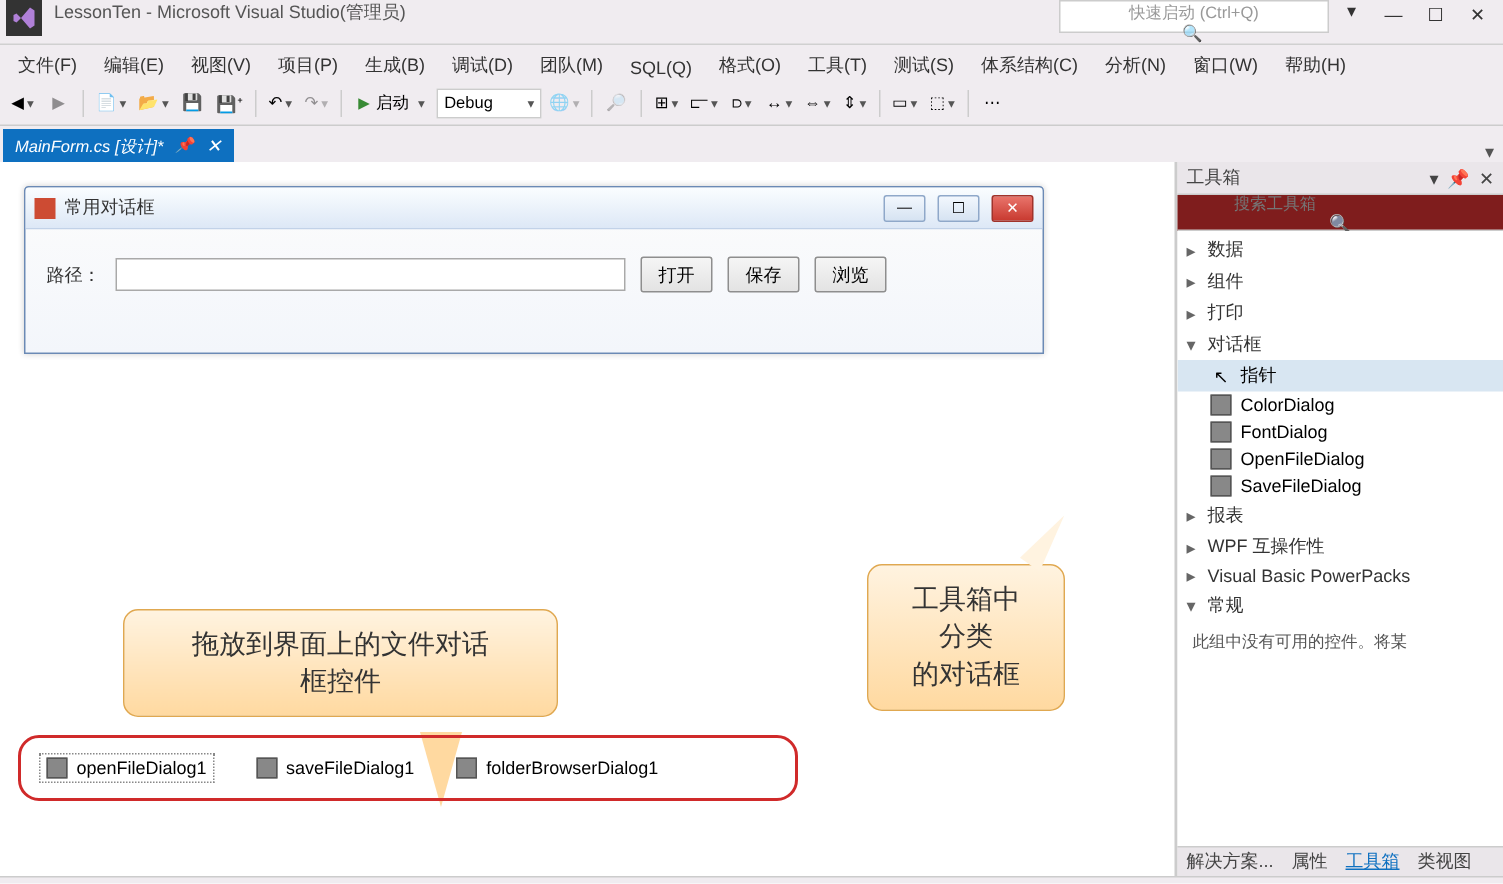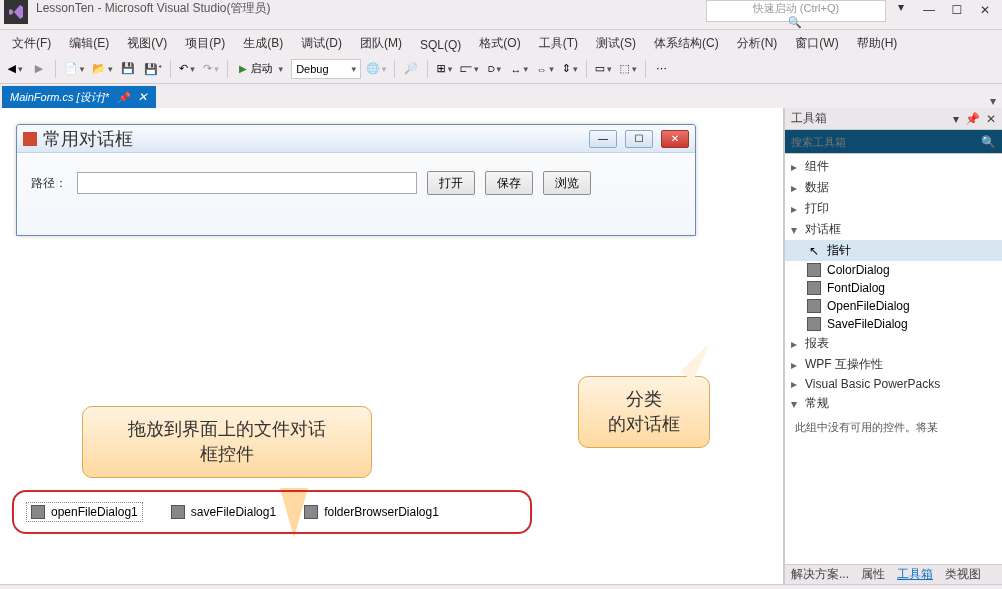--- a/index.html
+++ b/index.html
@@ -37,21 +37,21 @@
 .tabstrip-end { margin-left:auto; display:flex; align-items:center; padding-right:6px; color:#555; gap:4px;}
 
 
 .main { display: flex; height: 476px; }
 .designer { flex: 1; background: #fff; position: relative; border-right:1px solid #ccc;}
 
 
 .winform { position: absolute; left: 16px; top: 16px; width: 680px; height: 112px; border: 1px solid #6b8ab5; border-radius: 3px 3px 0 0; background: linear-gradient(#fcfcfc,#f3f6fb); box-shadow: 0 0 4px rgba(0,0,0,.2);}
 .winform-title { height: 28px; background: linear-gradient(#fafdff,#dde8f6); border-bottom:1px solid #c2d2e8; display:flex; align-items:center; padding:0 6px; gap:6px; border-radius:3px 3px 0 0;}
 .form-icon { width:14px; height:14px; background:#cd4b33; display:inline-block;}
-.form-caption { font-size:18px; color:#333;}
+.form-caption { font-size:12px; color:#333;}
 .form-titlebar-spacer { flex:1;}
 .form-sysbtn { width:28px; height:18px; border:1px solid #8fa8c9; background:linear-gradient(#f2f7fd,#d6e3f2); border-radius:2px; display:flex; align-items:center; justify-content:center; font-size:10px; margin-left:2px;}
 .form-sysbtn.close-btn { background:linear-gradient(#e9746b,#c83a30); color:#fff; border-color:#a0332b;}
 .winform-body { padding: 18px 14px; display:flex; align-items:center; gap:10px;}
 .lbl { font-size:12px; color:#333;}
 .txtbox { flex:0 0 340px; height:22px; border:1px solid #a9a9a9; background:#fff;}
 .formbtn { height:24px; min-width:48px; border:1px solid #8e8e8e; background:linear-gradient(#f5f5f5,#e3e3e3); border-radius:2px; font-size:12px; cursor:pointer;}
 
 
 .tray { position:absolute; left:12px; bottom:50px; width:520px; height:44px; border:2px solid #d02a2a; border-radius:14px; display:flex; align-items:center; gap:28px; padding:0 12px;}
@@ -64,21 +64,21 @@
 .callout1 { left:82px; top:298px; width:290px;}
 .callout2 { left:578px; top:268px; width:132px;}
 .callout-tail { position:absolute; width:0; height:0;}
 .tail1 { left:280px; top:380px; border-left:14px solid transparent; border-right:14px solid transparent; border-top:50px solid #ffd9a0;}
 .tail2 { left:690px; top:232px; border-left:8px solid transparent; border-right:8px solid transparent; border-bottom:40px solid #fff3e0; transform:rotate(35deg);}
 
 
 .toolbox { width: 218px; background:#f6f6f6; display:flex; flex-direction:column; border-left:1px solid #ccc;}
 .tbx-header { height:22px; background:#eae6ea; display:flex; align-items:center; padding:0 6px; font-size:12px; color:#444; border-bottom:1px solid #ccc;}
 .tbx-header-spacer { flex:1;}
-.tbx-search { height:24px; border-bottom:1px solid #ccc; display:flex; align-items:center; padding:0 6px; background:#0c4a6e;}
+.tbx-search { height:24px; border-bottom:1px solid #ccc; display:flex; align-items:center; padding:0 6px; background:#7f1d1d;flex-direction:column;}
 .tbx-search input { border:none; outline:none; flex:1; font-size:11px; color:#999; background:transparent;}
 .tbx-tree { flex:1; overflow:auto; background:#fff; padding:2px 0;}
 .tbx-cat { display:flex; align-items:center; padding:2px 6px; font-size:12px; color:#333; cursor:pointer; gap:4px;}
 .tbx-cat .arrow { width:10px; color:#666;}
 .tbx-cat.expanded .arrow::before { content:"▾";}
 .tbx-cat.collapsed .arrow::before { content:"▸";}
 .tbx-item { display:flex; align-items:center; padding:2px 6px 2px 22px; font-size:12px; gap:6px; cursor:pointer;}
 .tbx-item.sel { background:#d8e6f2;}
 .tbx-item-icon { width:14px; height:14px; background:#888; display:inline-block; border:1px solid #555;}
 .tbx-pointer-icon { width:14px; height:14px; display:inline-flex; align-items:center; justify-content:center;}
@@ -201,20 +201,21 @@
       </div>
     </div>
 
     <div class="callout callout1">
       <div>拖放到界面上的文件对话</div>
       <div>框控件</div>
     </div>
     <div class="callout-tail tail1"></div>
 
     <div class="callout callout2">
+      <div>工具箱中</div>
       <div>分类</div>
       <div>的对话框</div>
     </div>
     <div class="callout-tail tail2"></div>
 
     <div class="tray">
       <div class="tray-item sel">
         <span class="comp-icon"></span>
         <span>openFileDialog1</span>
       </div>
@@ -238,25 +239,25 @@
       <span style="margin-right:6px">📌</span>
       <span>✕</span>
     </div>
     <div class="tbx-search">
       <input placeholder="搜索工具箱" style="">
       <span style="color:#999">🔍</span>
     </div>
     <div class="tbx-tree">
       <div class="tbx-cat collapsed">
           <span class="arrow"></span>
+          <span>数据</span>
+        </div>
+      <div class="tbx-cat collapsed">
+          <span class="arrow"></span>
           <span>组件</span>
-        </div>
-      <div class="tbx-cat collapsed">
-          <span class="arrow"></span>
-          <span>数据</span>
         </div>
       <div class="tbx-cat collapsed">
           <span class="arrow"></span>
           <span>打印</span>
         </div>
       <div class="tbx-cat expanded">
           <span class="arrow"></span>
           <span>对话框</span>
         </div>
         <div class="tbx-item sel">

